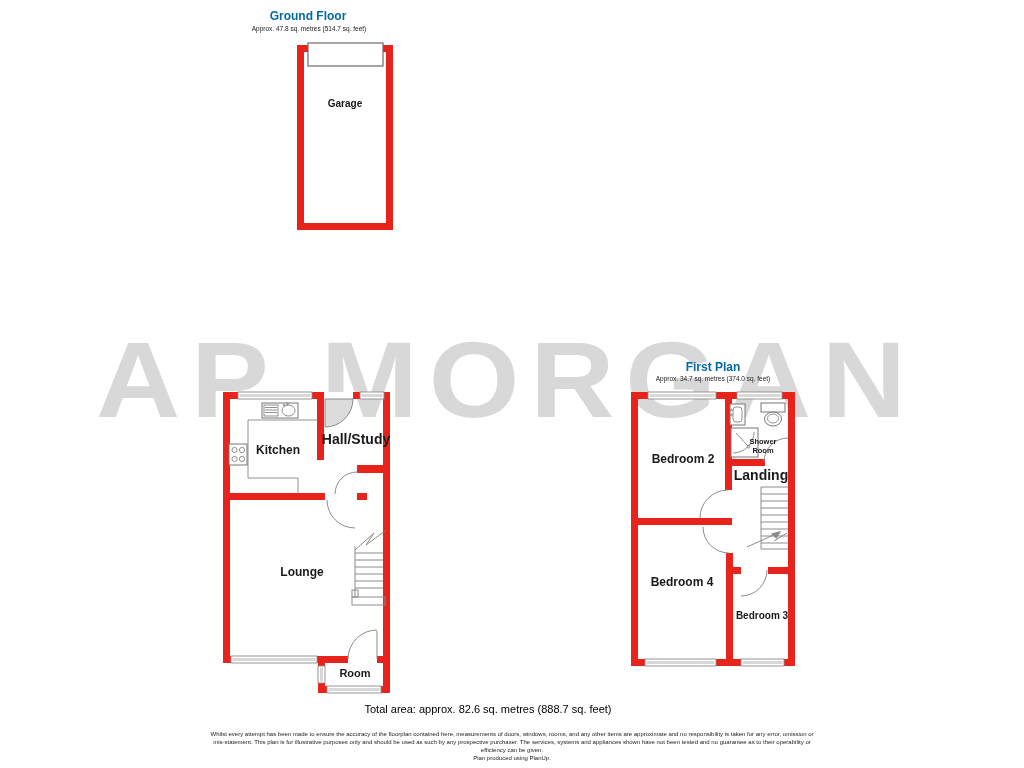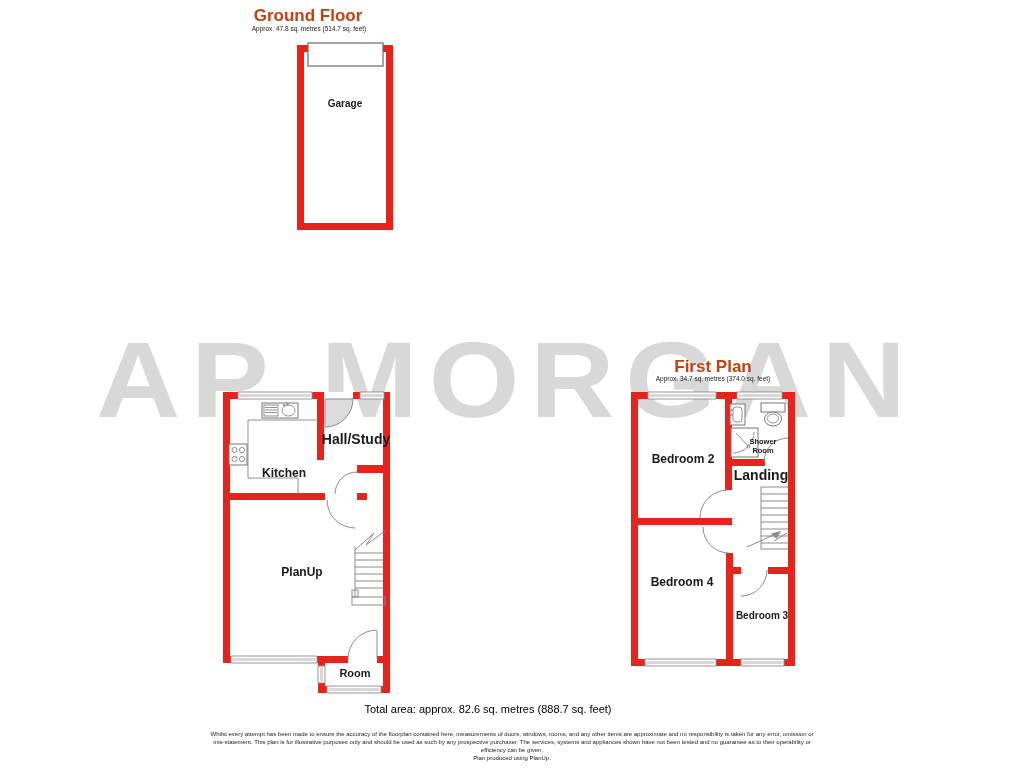--- a/index.html
+++ b/index.html
@@ -18,21 +18,21 @@
   .win-inner{fill:#d8d8d8;}
   .ln{stroke:var(--line-gray,#8c8c8c);stroke-width:1;fill:none;}
   .fix{stroke:#767676;stroke-width:1;fill:#fff;}
   .fixline{stroke:#767676;stroke-width:0.8;fill:none;}
   .door-leaf{fill:var(--door-fill,#dcdcdc);stroke:#8a8a8a;stroke-width:1;}
   .arrowhead{fill:#8c8c8c;}
   .gdoor{fill:#fff;stroke:#6b6b6b;stroke-width:1.2;}
   
   .lbl{position:absolute;z-index:3;transform:translate(-50%,-50%);
        color:#1a1a1a;font-weight:bold;white-space:nowrap;}
-  .title{font-size:17px;font-weight:bold;color:#c2410c;}
+  .title{font-size:12px;font-weight:bold;color:#0369a1;}
   .subtitle{font-size:6.5px;font-weight:normal;color:#222;}
   .room-lg{font-size:12px;}
   .room-md{font-size:11px;text-align:center;}
   .room-sm{font-size:10px;}
   .room-xs{font-size:14px;}
   .room-xxs{font-size:7.5px;white-space:normal;width:46px;text-align:center;line-height:1.18;}
   .total{font-size:11px;font-weight:normal;color:#000;}
   .disc{position:absolute;left:0;width:1024px;z-index:3;text-align:center;
         font-size:6px;color:#222;font-weight:normal;}
 </style>
@@ -189,23 +189,23 @@
         <line class="fixline" x1="736" y1="433" x2="748" y2="446"></line>
         <circle class="fixline" cx="748.5" cy="446.5" r="1.5"></circle>
       </g>
     </g>
   </svg>
 
   <div class="lbl title" style="left:308px;top:16px;">Ground Floor</div>
   <div class="lbl subtitle" style="left:309px;top:28px;">Approx. 47.8 sq. metres (514.7 sq. feet)</div>
   <div class="lbl room-md" style="left:345px;top:103px;font-size:10px;">Garage</div>
 
-  <div class="lbl room-lg" style="left:284px;top:450px;margin-top:23px;">Kitchen</div>
+  <div class="lbl room-lg" style="left:278px;top:450px;">Kitchen</div>
   <div class="lbl room-xs" style="left:356px;top:439px;">Hall/Study</div>
-  <div class="lbl room-lg" style="left:302px;top:572px;">PlanUp</div>
+  <div class="lbl room-lg" style="left:302px;top:572px;">Lounge</div>
   <div class="lbl room-md" style="left:355px;top:673px;">Room</div>
 
   <div class="lbl title" style="left:713px;top:367px;">First Plan</div>
   <div class="lbl subtitle" style="left:713px;top:378px;">Approx. 34.7 sq. metres (374.0 sq. feet)</div>
 
   <div class="lbl room-lg" style="left:683px;top:459px;">Bedroom 2</div>
   <div class="lbl room-xxs" style="left:763px;top:435px;margin-top:12px;">Shower Room</div>
   <div class="lbl room-xs" style="left:761px;top:475px;">Landing</div>
   <div class="lbl room-lg" style="left:682px;top:582px;">Bedroom 4</div>
   <div class="lbl room-sm" style="left:762px;top:615px;">Bedroom 3</div>

